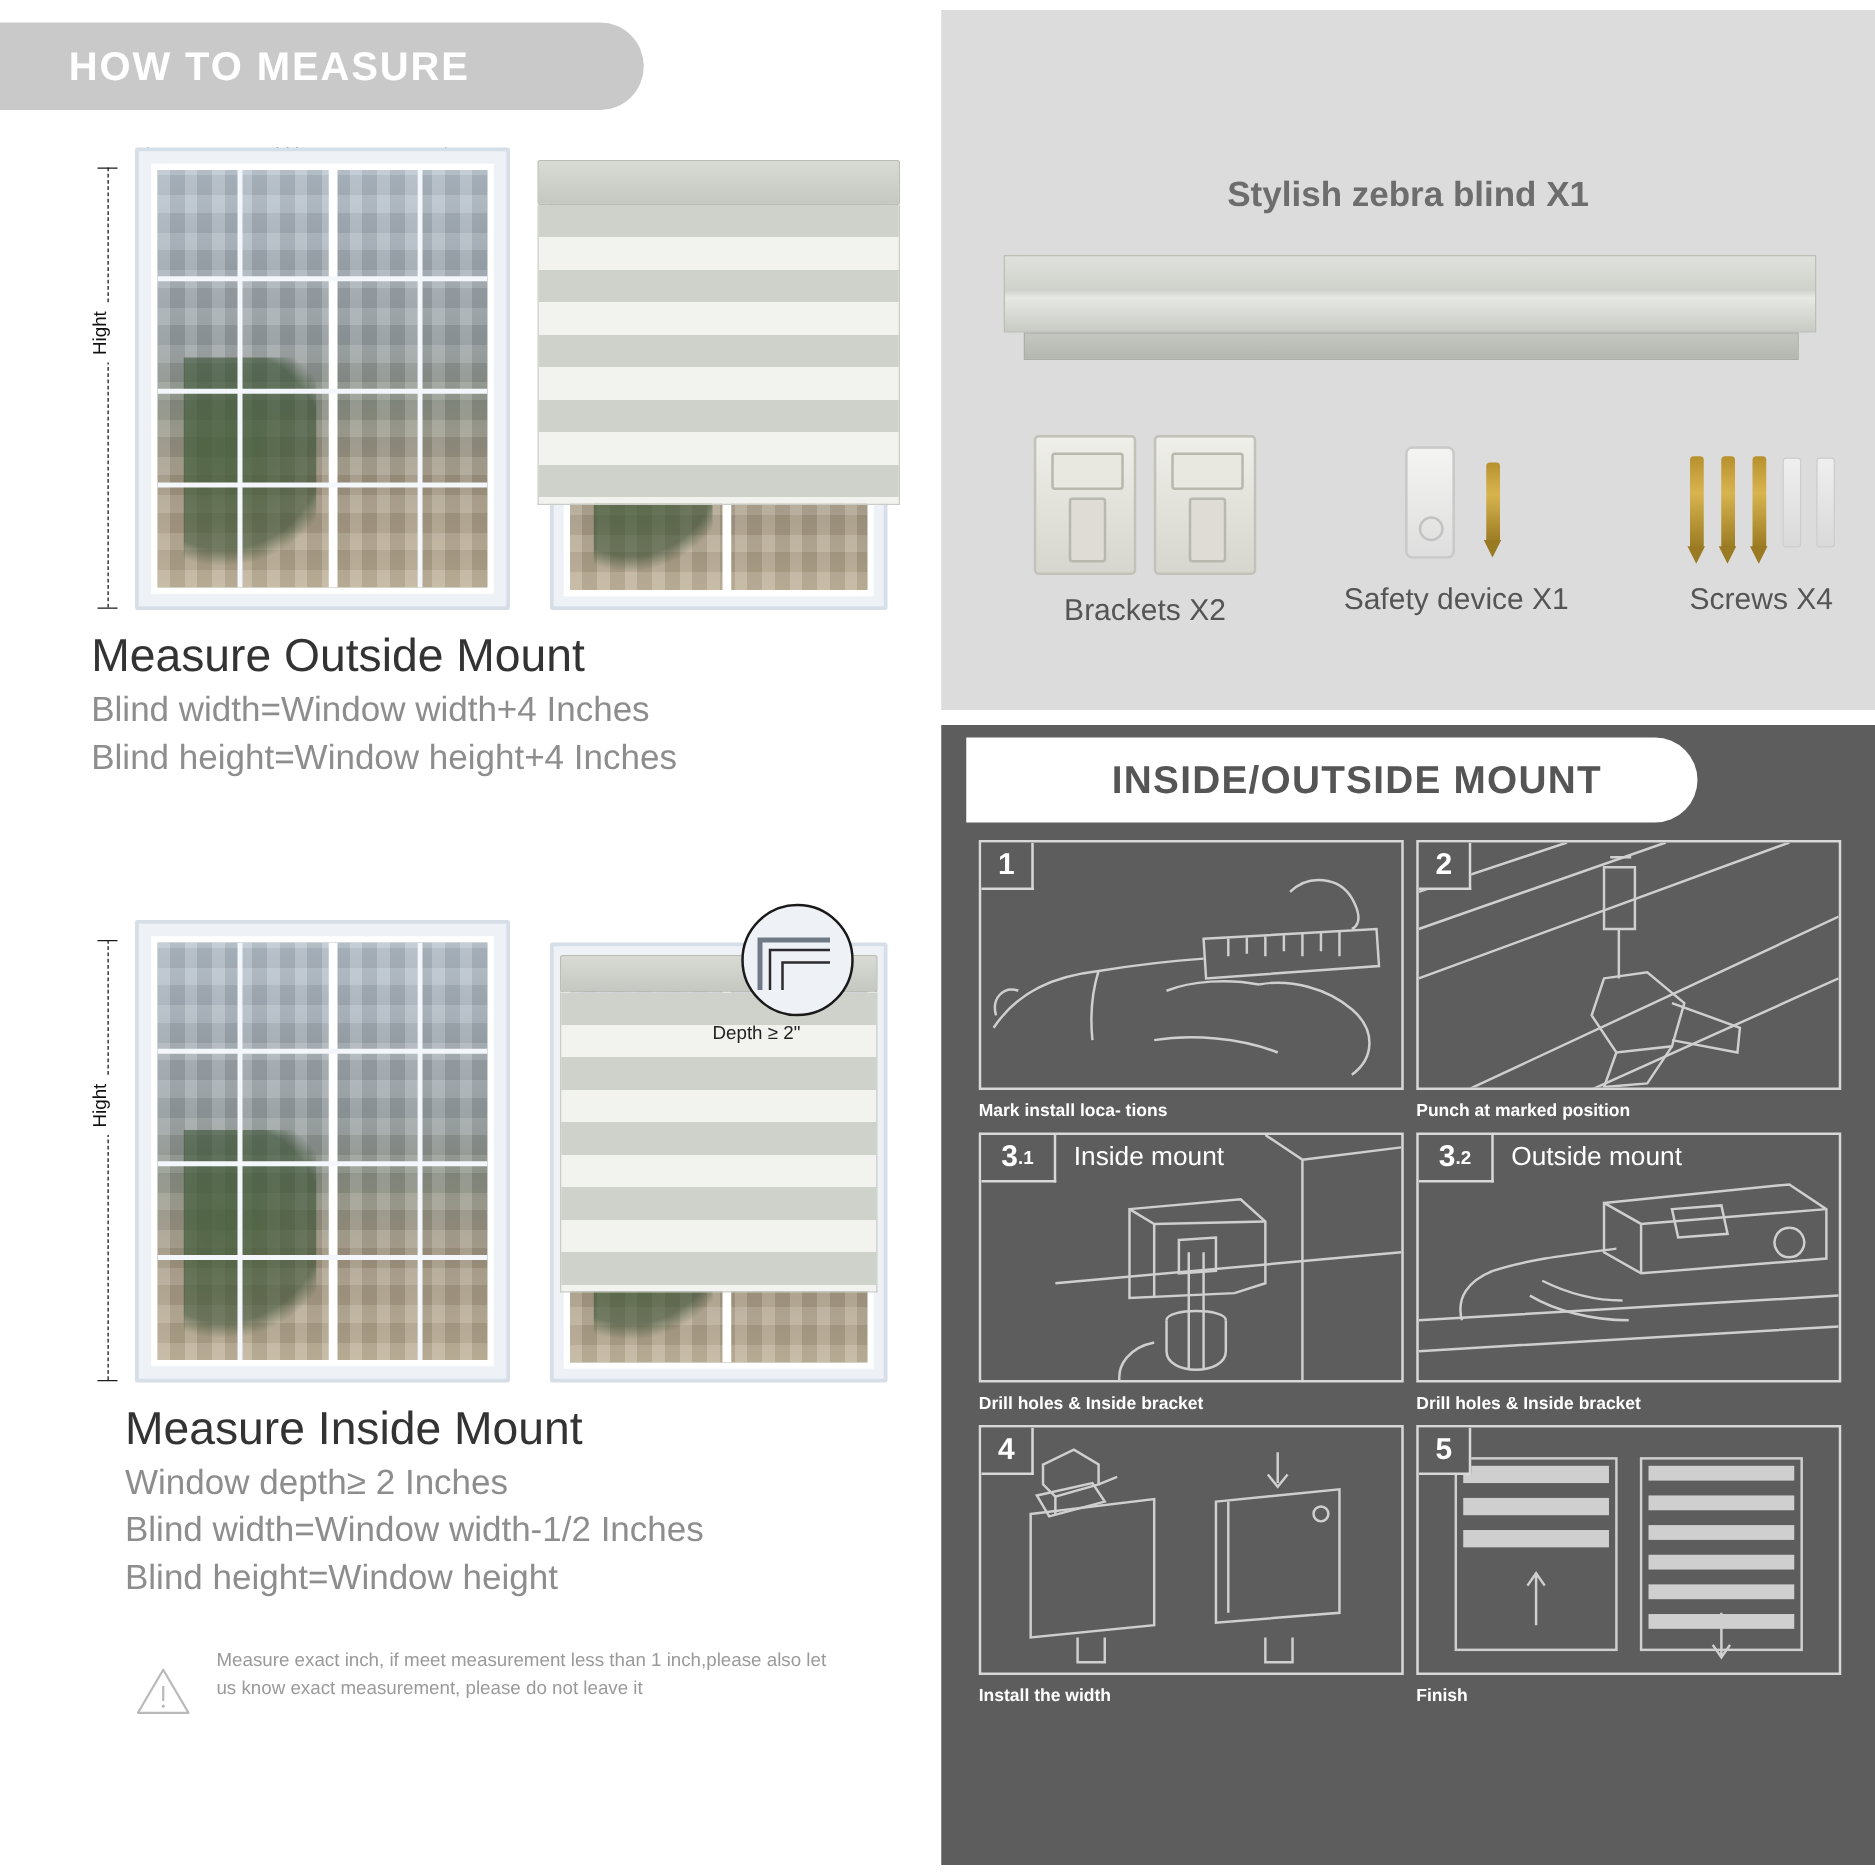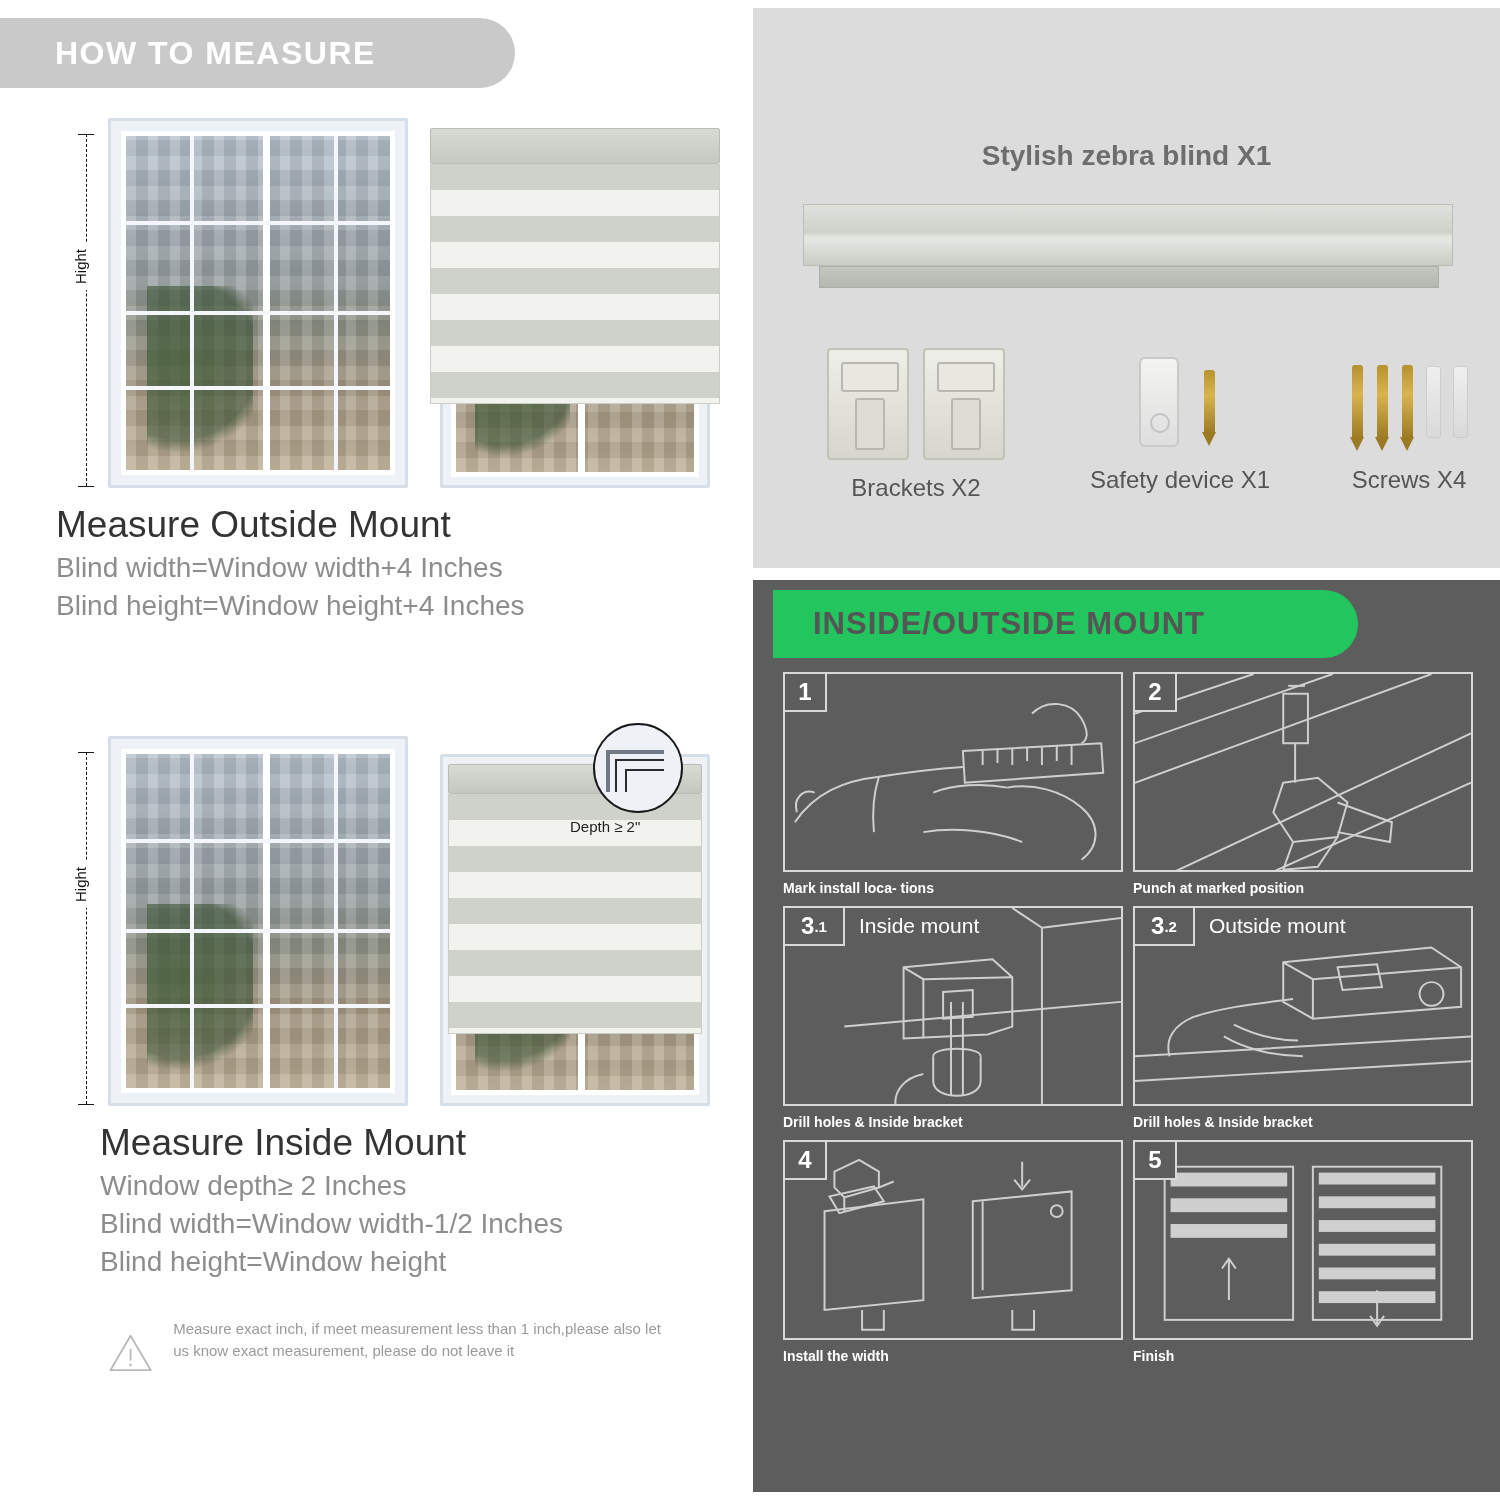--- a/index.html
+++ b/index.html
@@ -168,21 +168,21 @@
     width:13px;height:70px;display:inline-block;margin:0 6px;
     background:linear-gradient(180deg,#efefef,#d9d9d9);
     border:1px solid #cdcdcd;border-radius:3px;
   }
 
   .mount-panel{
     position:absolute;left:8px;top:580px;width:747px;height:912px;background:#5d5d5d;
   }
   .tab-white2{
     position:absolute;left:20px;top:10px;width:585px;height:68px;
-    background:#22c55e;border-radius:0 34px 34px 0;display:flex;align-items:center;
+    background:#ffffff;border-radius:0 34px 34px 0;display:flex;align-items:center;justify-content:center;
   }
   .tab-white2 span{margin-left:40px;font-size:31px;font-weight:bold;color:#555;letter-spacing:1px;}
 
   .steps{
     position:absolute;left:30px;top:92px;width:690px;
     display:grid;grid-template-columns:340px 340px;gap:10px 10px;
   }
   .step{position:relative;}
   .step-box{
     width:340px;height:200px;border:2px solid #d8d8d8;box-sizing:border-box;
@@ -244,21 +244,21 @@
             <div class="cityscape"></div>
             <div class="mullion-v" style="left:122px;"></div>
           </div>
         </div>
         <div class="blind-wrap">
           <div class="headrail"></div>
           <div class="zebra"></div>
         </div>
       </div>
 
-      <div style="margin-left:56px;margin-top:14px;">
+      <div style="margin-left:73px;margin-top:14px;">
         <p class="heading">Measure Outside Mount</p>
         <p class="sub">Blind width=Window width+4 Inches</p>
         <p class="sub">Blind height=Window height+4 Inches</p>
       </div>
     </div>
 
     <div class="measure-block" style="top:718px;">
       <div class="diagram">
 
         <div class="dim-line dim-h" style="left:58px;top:26px;width:238px;border-top:1px dashed #111;background:transparent;height:0;"></div>
@@ -335,21 +335,21 @@
       <div class="parts-row">
 
         <div class="part" style="left:48px;top:0;width:230px;">
           <div>
             <span class="bracket"></span>
             <span class="bracket" style="margin-left:10px;"></span>
           </div>
           <div class="part-cap">Brackets X2</div>
         </div>
 
-        <div class="part" style="left:312px;top:0;width:230px;text-align:center;">
+        <div class="part" style="left:297px;top:0;width:230px;text-align:center;">
           <div style="height:108px;display:flex;align-items:center;justify-content:center;gap:18px;">
             <span class="safety"></span>
             <span class="screw" style="height:64px;"></span>
           </div>
           <div class="part-cap">Safety device X1</div>
         </div>
 
         <div class="part" style="left:556px;top:0;width:200px;">
           <div style="height:108px;display:flex;align-items:center;justify-content:center;">
             <span class="screw"></span>

